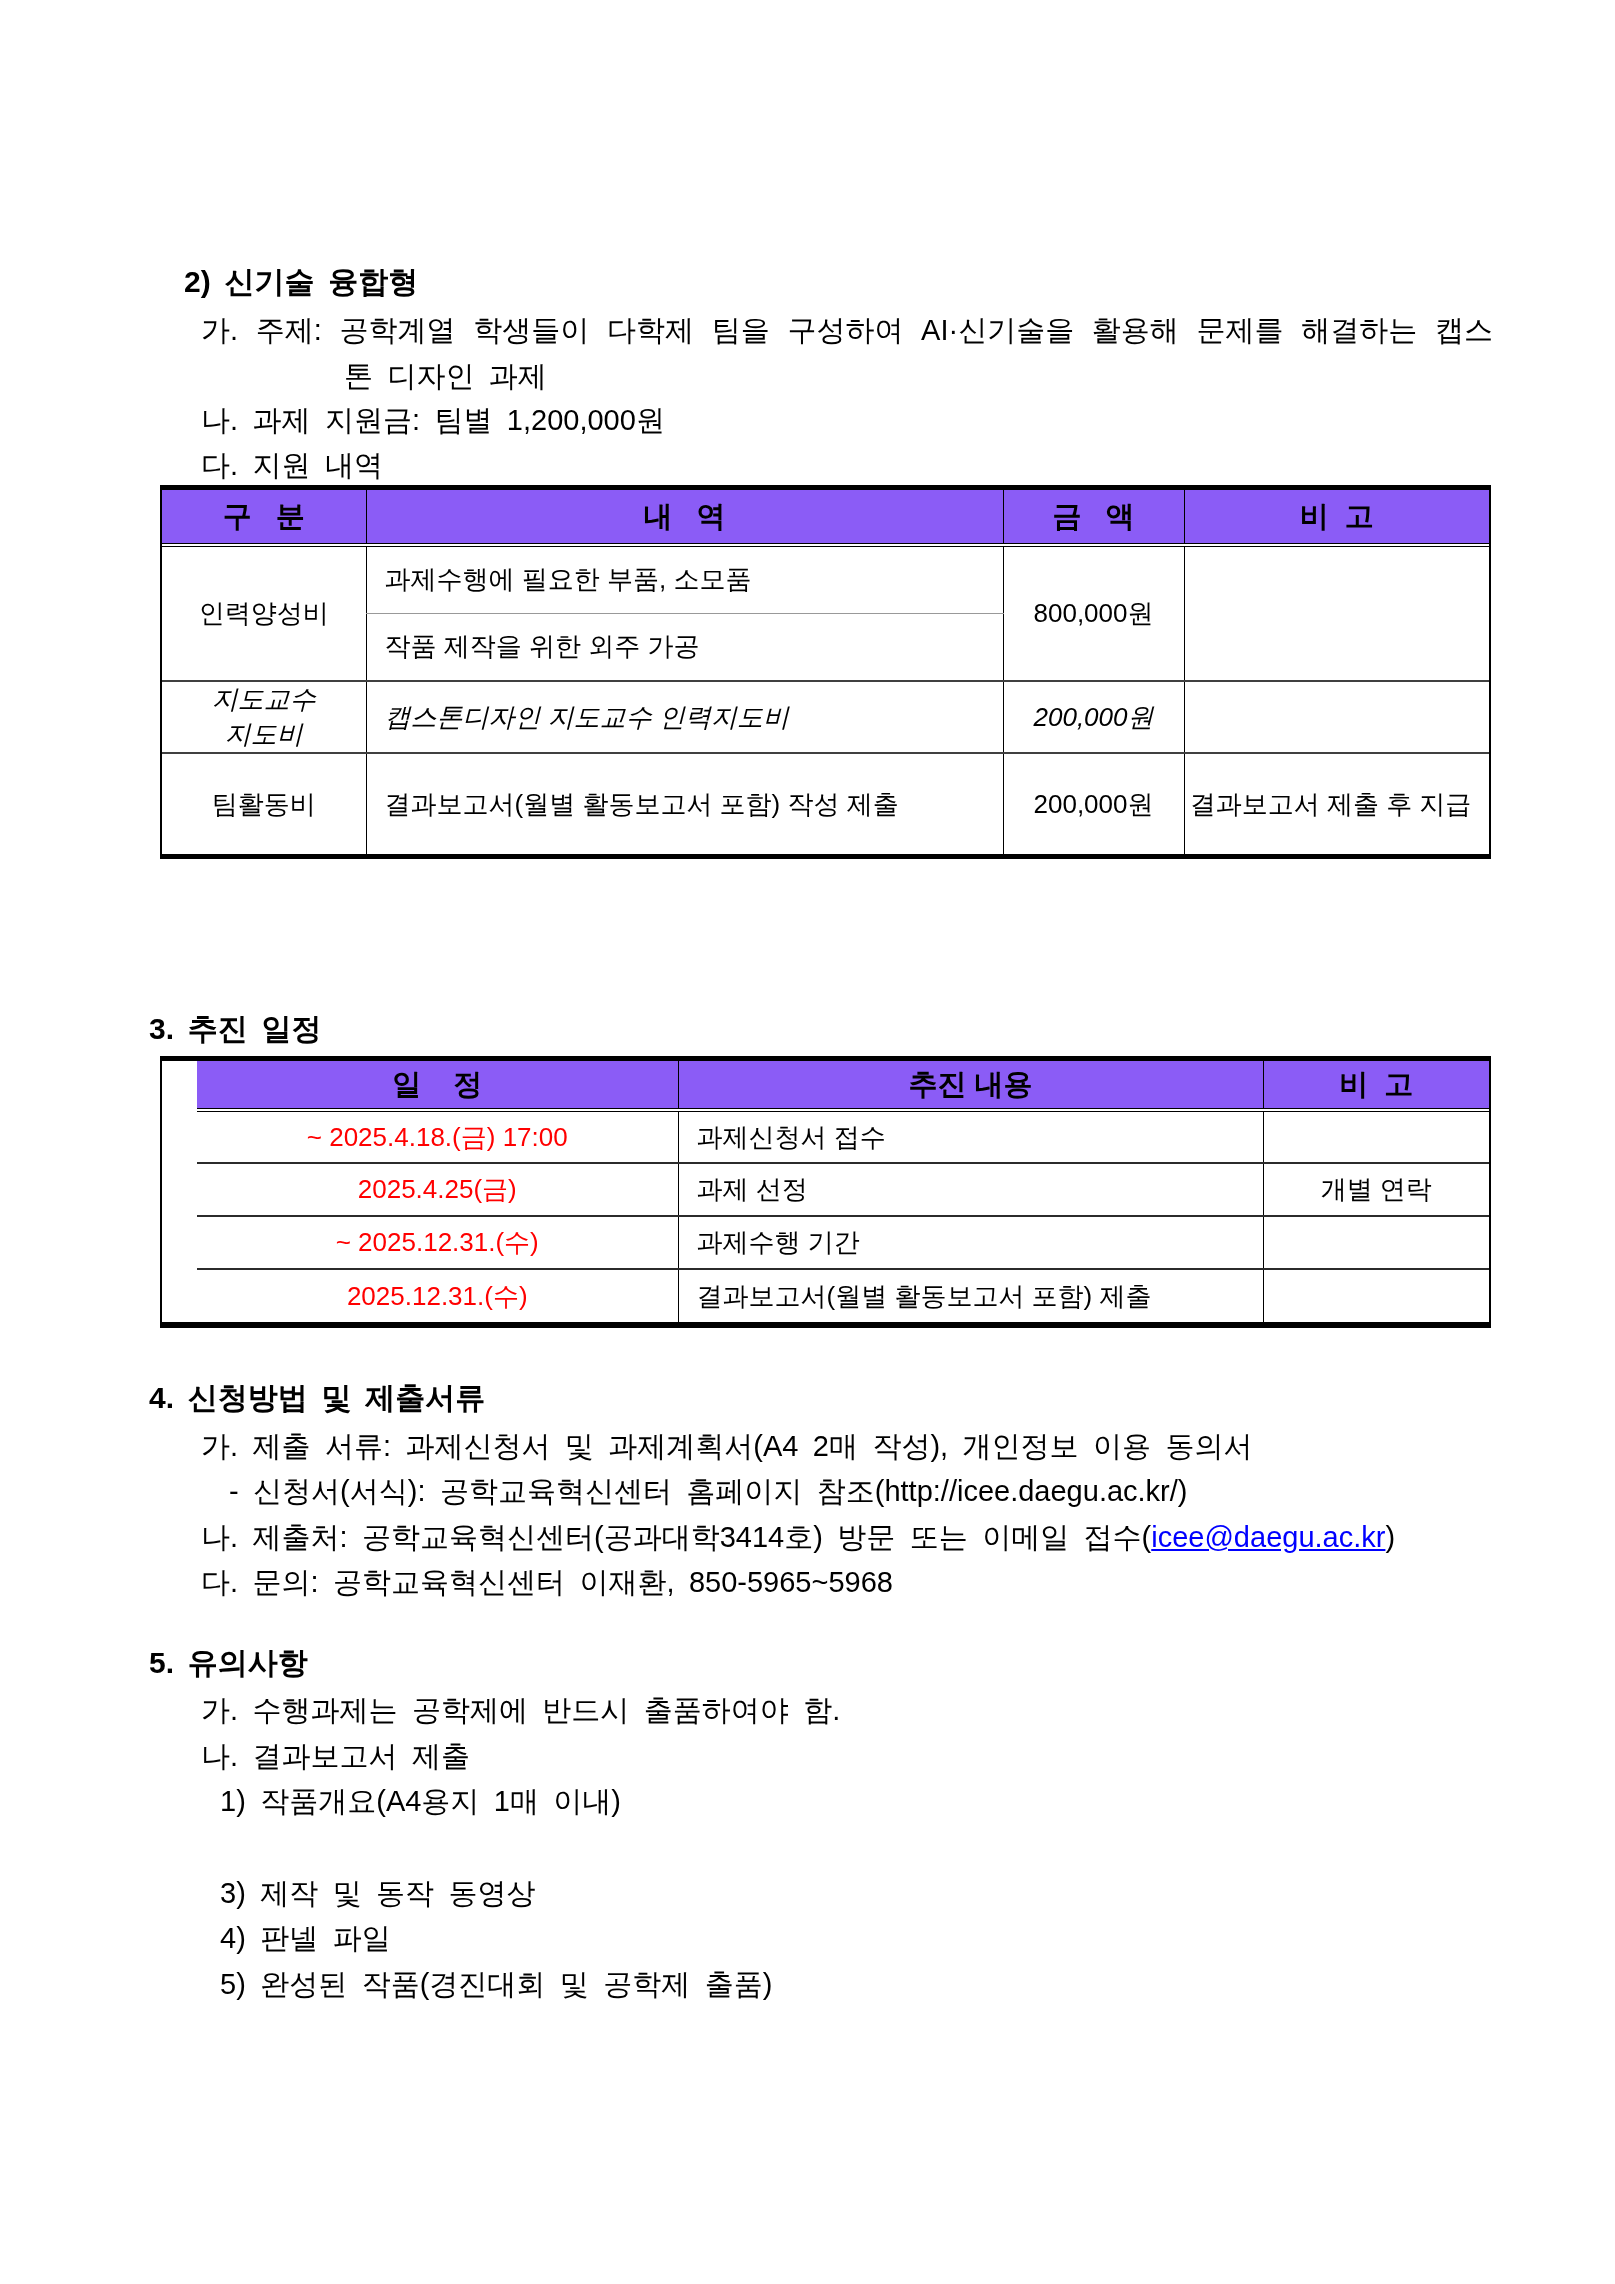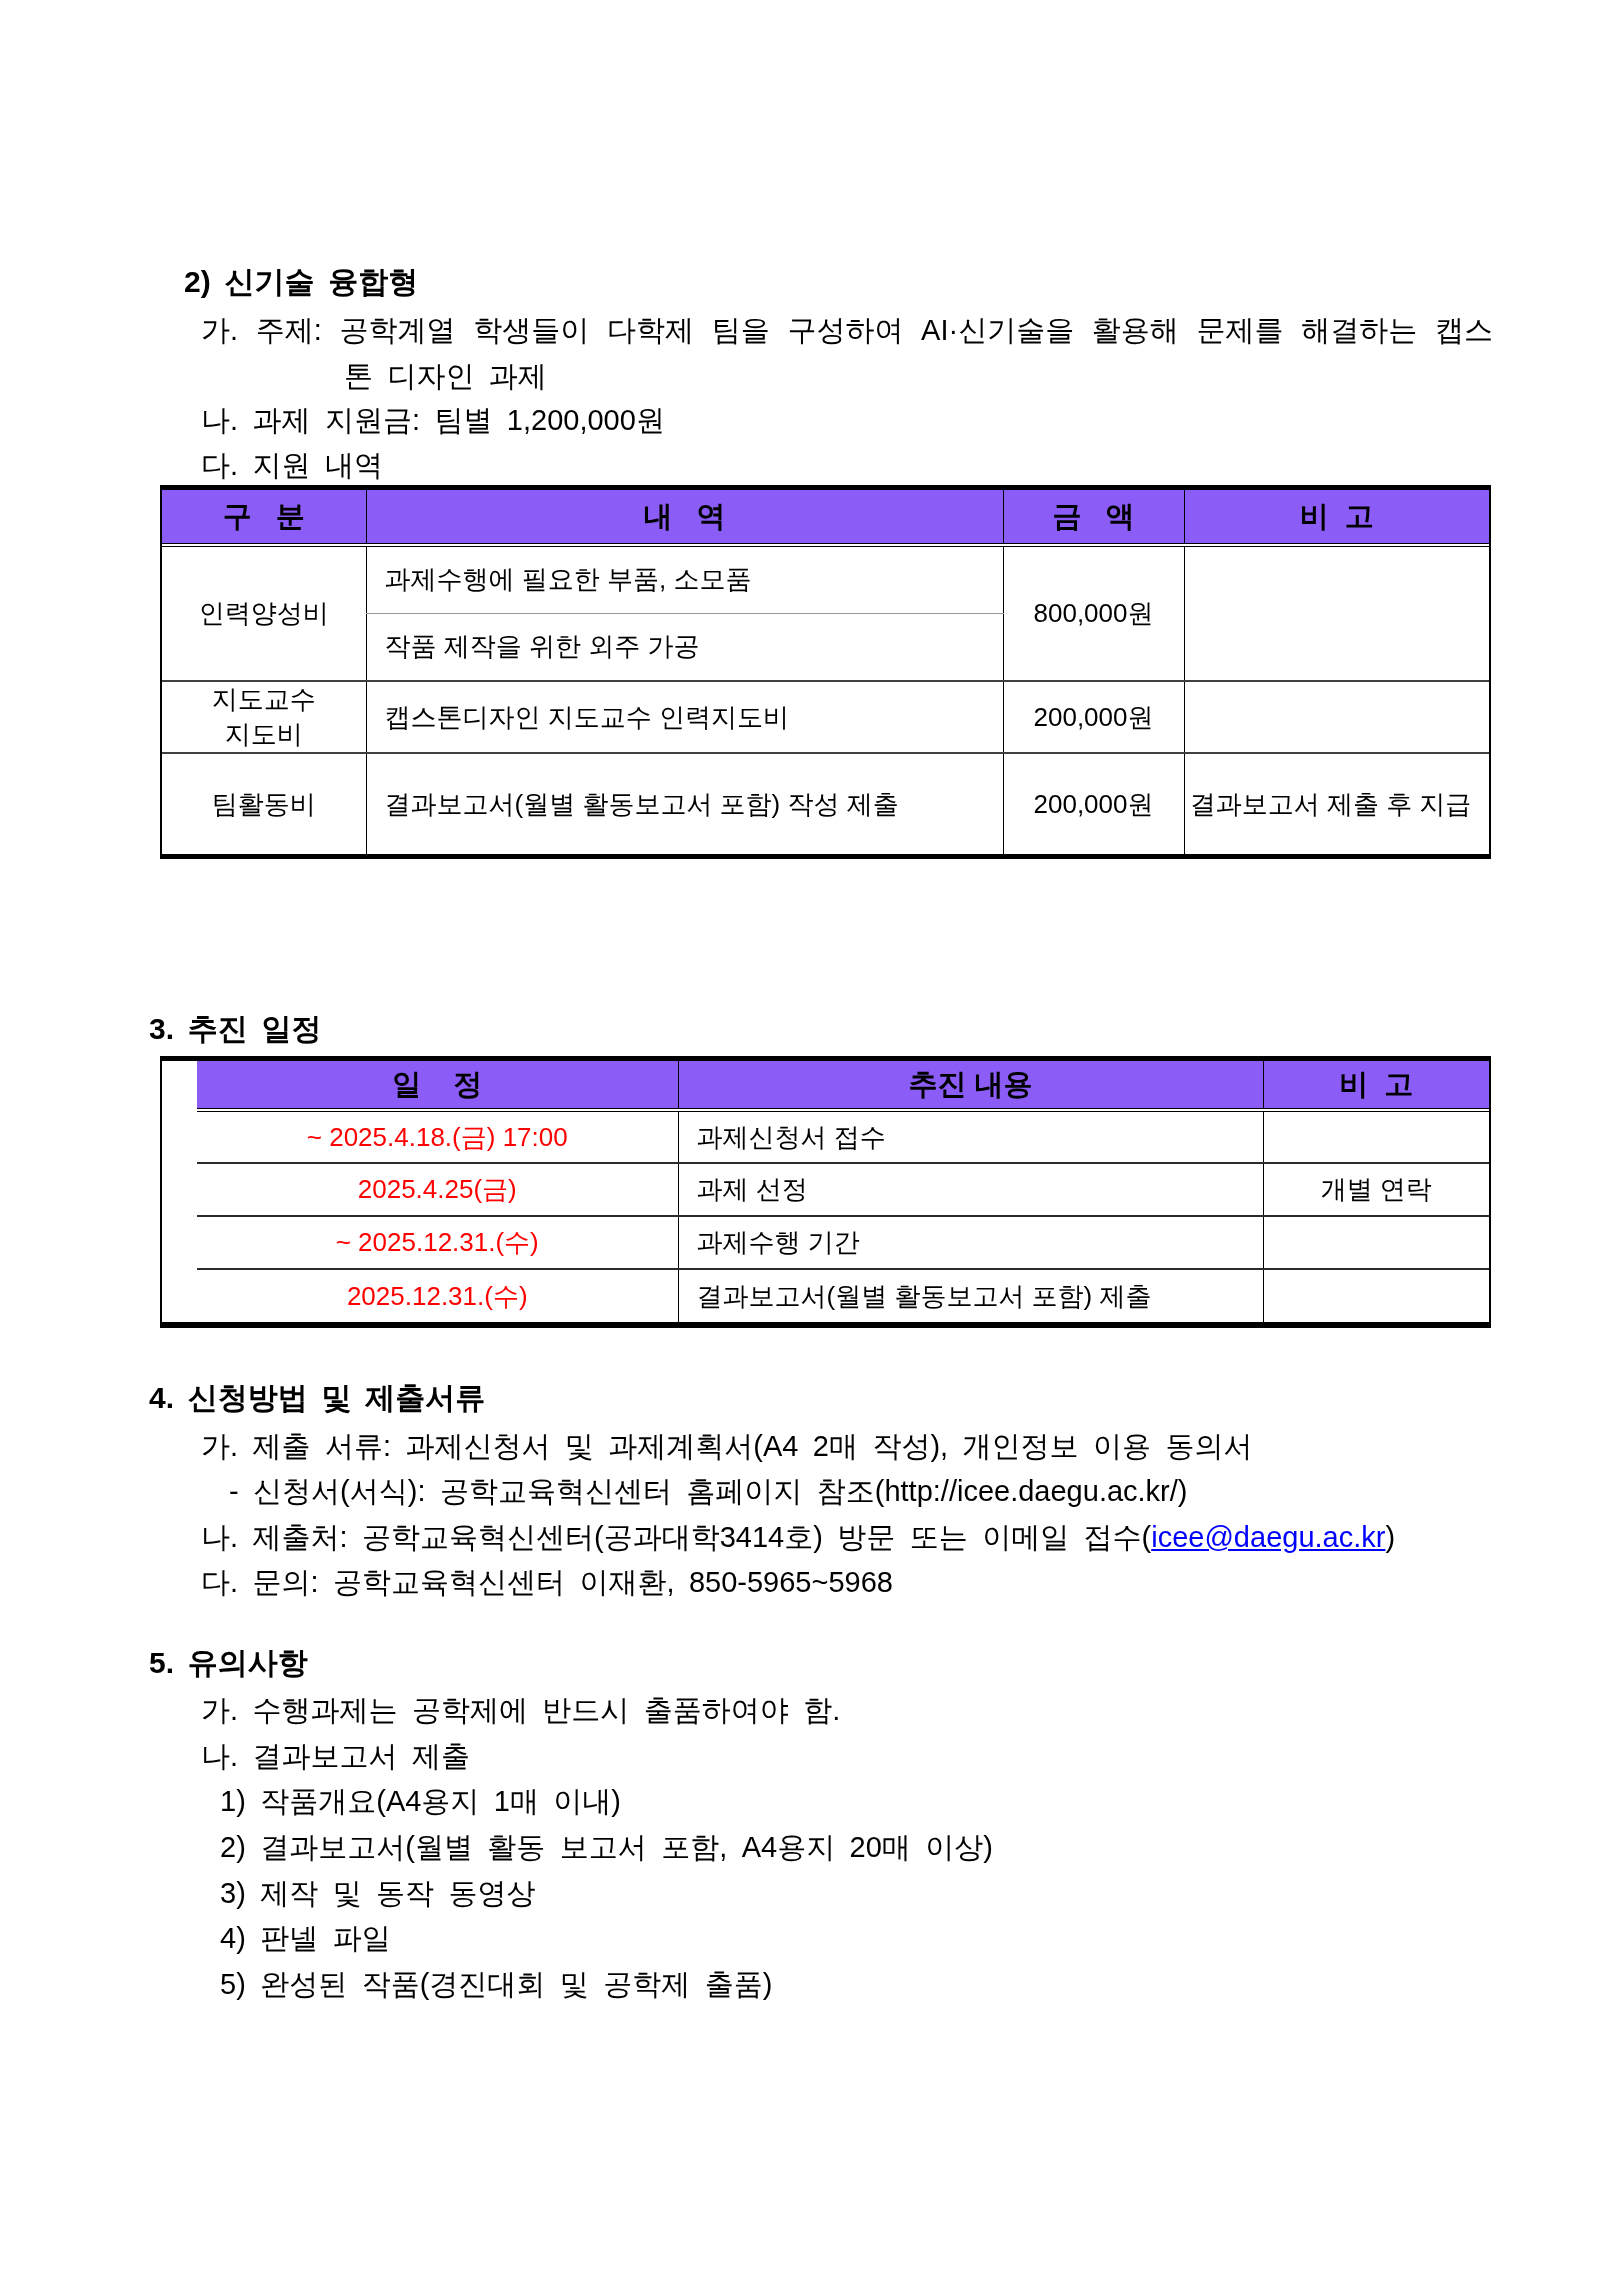--- a/index.html
+++ b/index.html
@@ -102,21 +102,21 @@
       </tr>
       <tr style="height:68px;">
         <td rowspan="2" class="cell-center row-div">인력양성비</td>
         <td class="vline-l cell-left sub-div">과제수행에 필요한 부품, 소모품</td>
         <td rowspan="2" class="vline-l cell-center row-div">800,000원</td>
         <td rowspan="2" class="vline-l row-div"></td>
       </tr>
       <tr style="height:68px;">
         <td class="vline-l cell-left row-div">작품 제작을 위한 외주 가공</td>
       </tr>
-      <tr style="height:70px;">
+      <tr style="height:70px;font-style:italic;">
         <td class="cell-center row-div"><span>지도교수</span><br><span>지도비</span></td>
         <td class="vline-l cell-left row-div">캡스톤디자인 지도교수 인력지도비</td>
         <td class="vline-l cell-center row-div">200,000원</td>
         <td class="vline-l row-div"></td>
       </tr>
       <tr>
         <td class="cell-center">팀활동비</td>
         <td class="vline-l cell-left">결과보고서(월별 활동보고서 포함) 작성 제출</td>
         <td class="vline-l cell-center">200,000원</td>
         <td class="vline-l note-left">결과보고서 제출 후 지급</td>
@@ -167,19 +167,18 @@
   <div class="heading" style="left:149px;top:1379px;">4. 신청방법 및 제출서류</div>
   <div class="line" style="left:201px;top:1428px;">가. 제출 서류: 과제신청서 및 과제계획서(A4 2매 작성), 개인정보 이용 동의서</div>
   <div class="line" style="left:229px;top:1473px;">- 신청서(서식): 공학교육혁신센터 홈페이지 참조(http://icee.daegu.ac.kr/)</div>
   <div class="line" style="left:201px;top:1519px;"><span class="nw">나. 제출처: 공학교육혁신센터(공과대학3414호) 방문 또는 이메일 접수(</span><a class="email-link">icee@daegu.ac.kr</a><span>)</span></div>
   <div class="line" style="left:201px;top:1564px;">다. 문의: 공학교육혁신센터 이재환, 850-5965~5968</div>
 
   <div class="heading" style="left:149px;top:1644px;">5. 유의사항</div>
   <div class="line" style="left:201px;top:1692px;">가. 수행과제는 공학제에 반드시 출품하여야 함.</div>
   <div class="line" style="left:201px;top:1738px;">나. 결과보고서 제출</div>
   <div class="line" style="left:220px;top:1783px;">1) 작품개요(A4용지 1매 이내)</div>
-  <div class="line" style="left:220px;top:1829px;">2) 결과보고서(월별 활동 보고서 포함, A4용지 20매 이상)</div>
   <div class="line" style="left:220px;top:1875px;">3) 제작 및 동작 동영상</div>
   <div class="line" style="left:220px;top:1920px;">4) 판넬 파일</div>
   <div class="line" style="left:220px;top:1966px;">5) 완성된 작품(경진대회 및 공학제 출품)</div>
 
 </div>
 
 
 </body></html>

